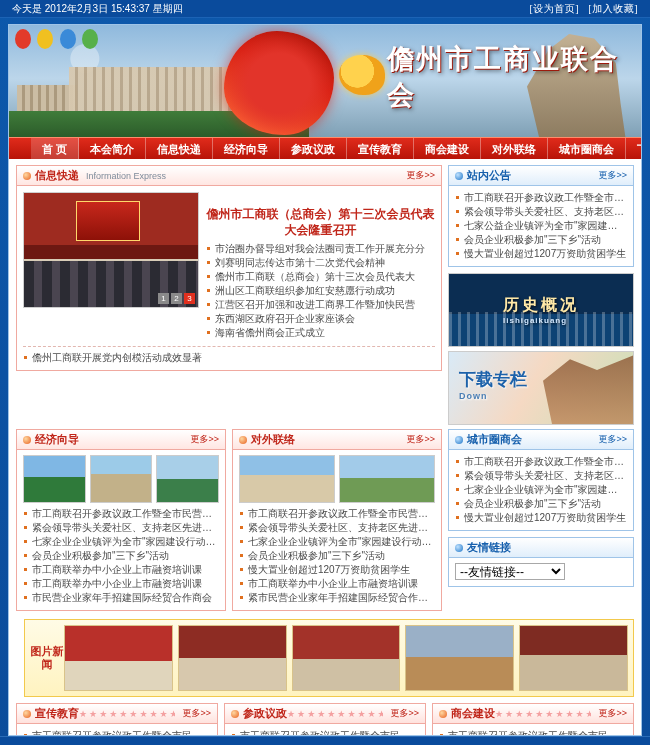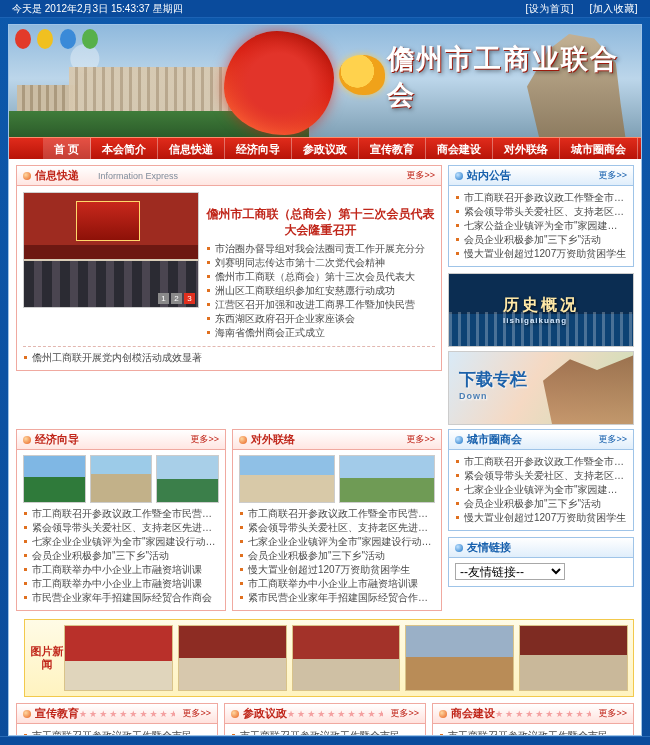--- a/index.html
+++ b/index.html
@@ -24,21 +24,21 @@
     background: #0a4b9c;
     display: flex;
     align-items: center;
     justify-content: space-between;
     padding: 0 12px;
     color: #ffffff;
     font-size: 10px;
     border-bottom: 1px solid #1c63b5;
   }
   .topbar .links { letter-spacing: 0.5px; }
-  .topbar .links span { margin-left: 12px; }
+  .topbar .links span { margin-left: 6px; font-family: Liberation Serif, serif; }
 
   
   .frame {
     margin: 6px 8px 0 8px;
     background: #ffffff;
     border: 1px solid #9fc4e8;
     width: 634px;
     height: 712px;
     position: relative;
     overflow: hidden;
@@ -101,21 +101,21 @@
     text-shadow: 1px 1px 0 #9c1b0d, 2px 2px 4px rgba(0,0,0,.5);
     font-family: "DejaVu Sans", sans-serif;
   }
 
   
   .nav {
     height: 22px;
     background: linear-gradient(#e02b1b, #b81408);
     display: flex;
     align-items: center;
-    padding-left: 34px;
+    padding-left: 22px;
     border-top: 1px solid #ff8c6b;
   }
   .nav .item {
     color: #ffffff;
     font-size: 11px;
     font-weight: bold;
     padding: 0 11px;
     line-height: 22px;
     white-space: nowrap;
     border-right: 1px solid rgba(255,255,255,.35);
@@ -158,21 +158,21 @@
   .panel.blue .panel-hd .ttl { color: #1760ad; }
   .panel-hd .ttl .dot {
     width: 8px; height: 8px; border-radius: 50%;
     background: radial-gradient(circle at 35% 35%, #ffd7a0, #e8601f);
     display: inline-block;
   }
   .panel.blue .panel-hd .ttl .dot {
     background: radial-gradient(circle at 35% 35%, #bfe2ff, #1f76c8);
   }
   .panel-hd .ttl .sub {
-    color: #7f8c9b; font-weight: normal; font-size: 9px; margin-left: 15px;
+    color: #7f8c9b; font-weight: normal; font-size: 9px; margin-left: 3px;
   }
   .more { font-size: 9px; color: #c0261a; cursor: pointer; }
   .panel.blue .more { color: #1760ad; }
   .panel-bd { padding: 5px 6px; }
 
   
   ul.list { list-style: none; margin: 0; padding: 0; }
   ul.list li {
     font-size: 10px; color: #4a4a4a; line-height: 14px;
     padding-left: 9px; position: relative;

